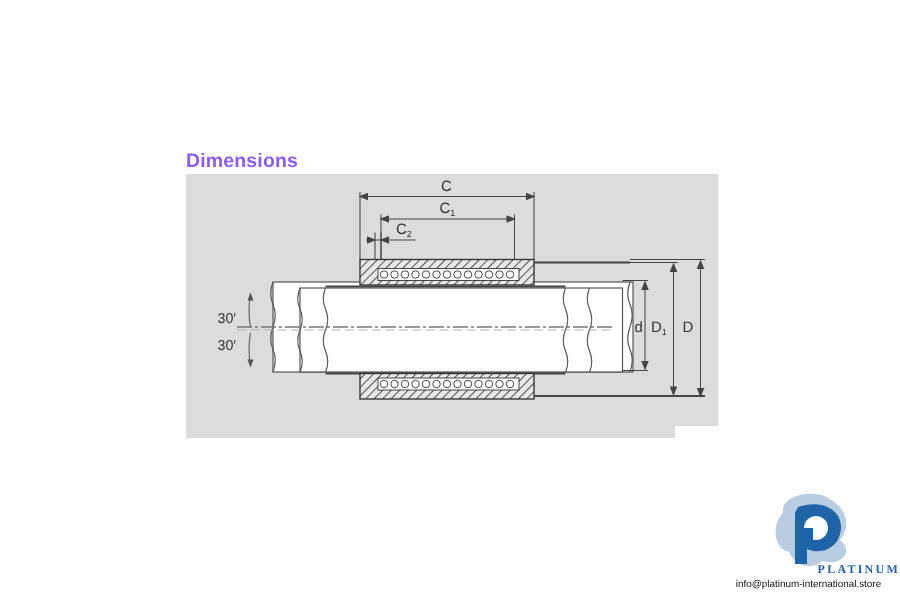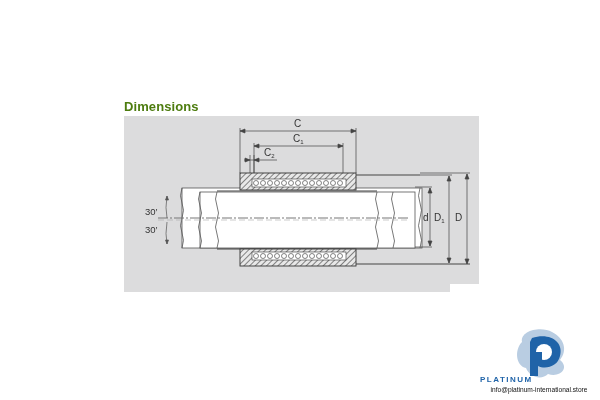--- a/index.html
+++ b/index.html
@@ -1,23 +1,23 @@
 <!DOCTYPE html>
 <html><head>
   <meta charset="utf-8">
   <style>
     html, body { margin: 0; padding: 0; background: #ffffff; }
     body { width: 600px; height: 400px; position: relative; overflow: hidden; font-family: "Liberation Sans", sans-serif; }
-    .title { position: absolute; left: 124px; top: 99px; font-size: 13px; font-weight: bold; color: #4d7c0f; letter-spacing: 0.1px; }
+    .title { position: absolute; left: 124px; top: 99px; font-size: 13px; font-weight: bold; color: #8b5cf6; letter-spacing: 0.1px; }
     .panel { position: absolute; left: 124px; top: 116px; width: 355px; height: 176px; background: #dcdcdd; }
     .panel-notch { position: absolute; left: 450px; top: 284px; width: 30px; height: 10px; background: #ffffff; }
     svg.diagram { position: absolute; left: 0; top: 0; }
     .lbl { font-family: "Liberation Sans", sans-serif; fill: #333; }
     .logo { position: absolute; left: 480px; top: 320px; width: 120px; height: 80px; }
-    .brand { position: absolute; left: 480px; top: 375px; width: 120px; text-align: left; font-size: 8px; font-weight: bold; color: #1f63a8; letter-spacing: 1.5px; font-family: Liberation Sans, sans-serif; }
+    .brand { position: absolute; left: 480px; top: 375px; width: 120px; text-align: right; font-size: 8px; font-weight: bold; color: #1f63a8; letter-spacing: 1.5px; font-family: Liberation Serif, serif; }
     .email { position: absolute; left: 478px; top: 386px; width: 122px; text-align: center; font-size: 6.6px; color: #111; font-family: "Liberation Sans", sans-serif; white-space: nowrap; }
   </style>
 </head>
 <body>
 
 <div class="title">Dimensions</div>
 
 <div class="panel"></div>
 <div class="panel-notch"></div>
 

